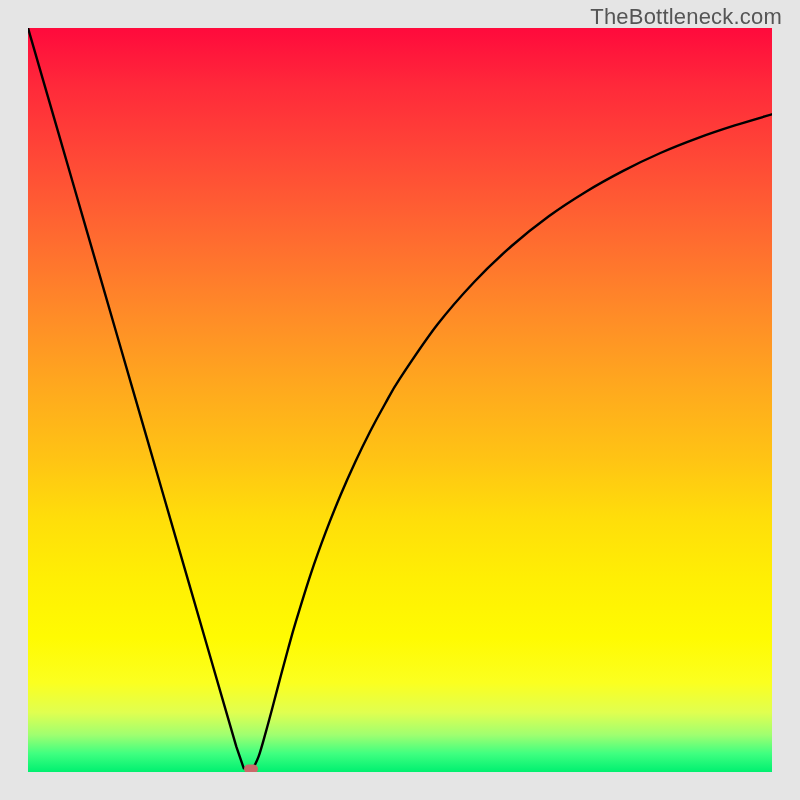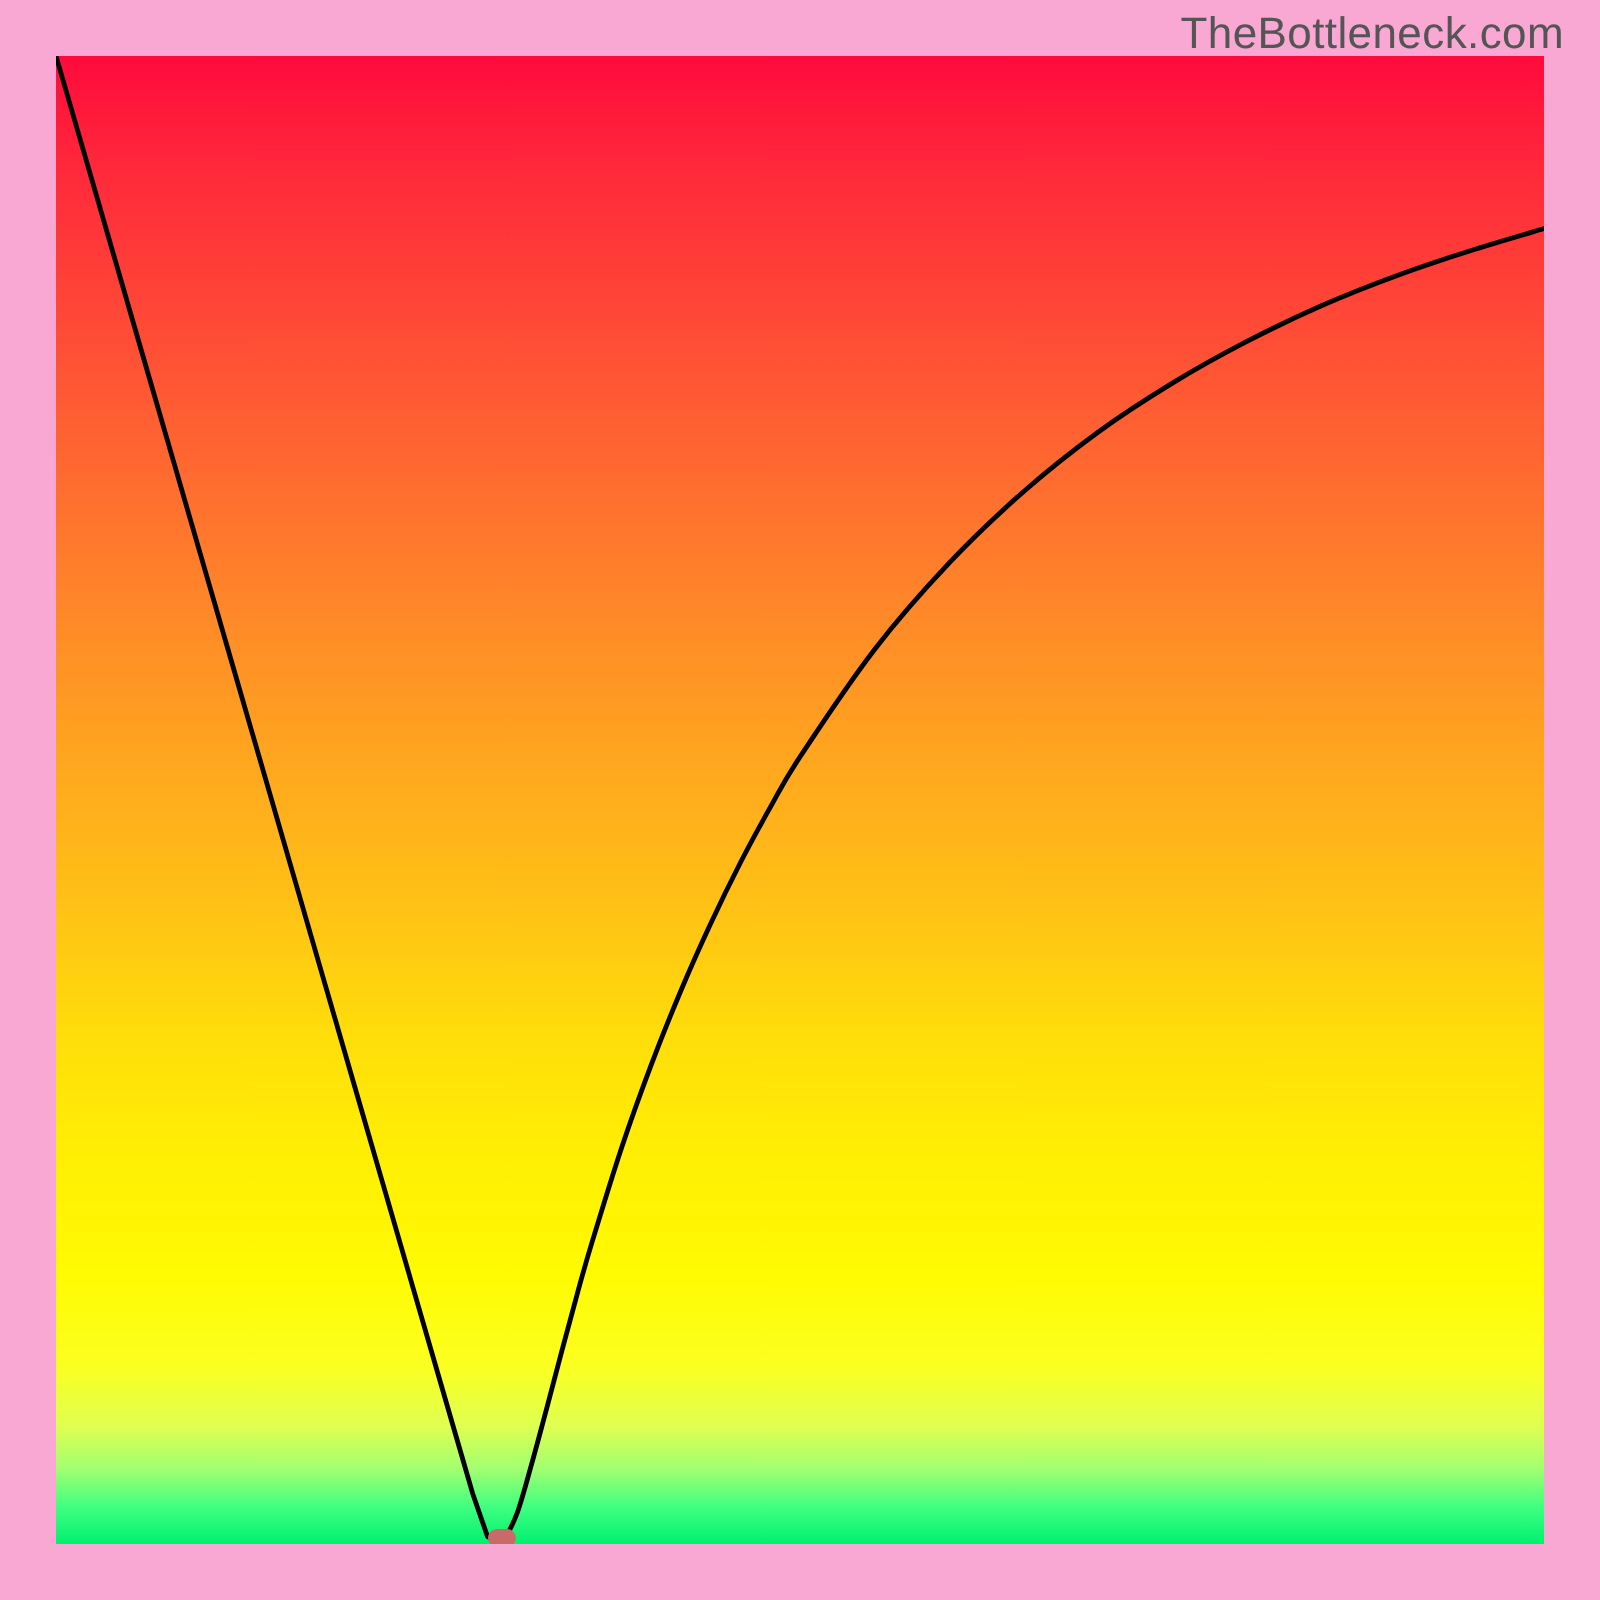--- a/index.html
+++ b/index.html
@@ -8,21 +8,21 @@
     width: 800px;
     height: 800px;
     background: #000;
     overflow: hidden;
     font-family: Arial, Helvetica, sans-serif;
   }
   .outer {
     position: relative;
     width: 800px;
     height: 800px;
-    background: #f9a8d4;
+    background: #e5e5e5;
   }
   .watermark {
     position: absolute;
     top: 4px;
     right: 18px;
     color: #555;
     font-size: 22px;
     font-weight: 500;
     letter-spacing: 0.2px;
     z-index: 10;

